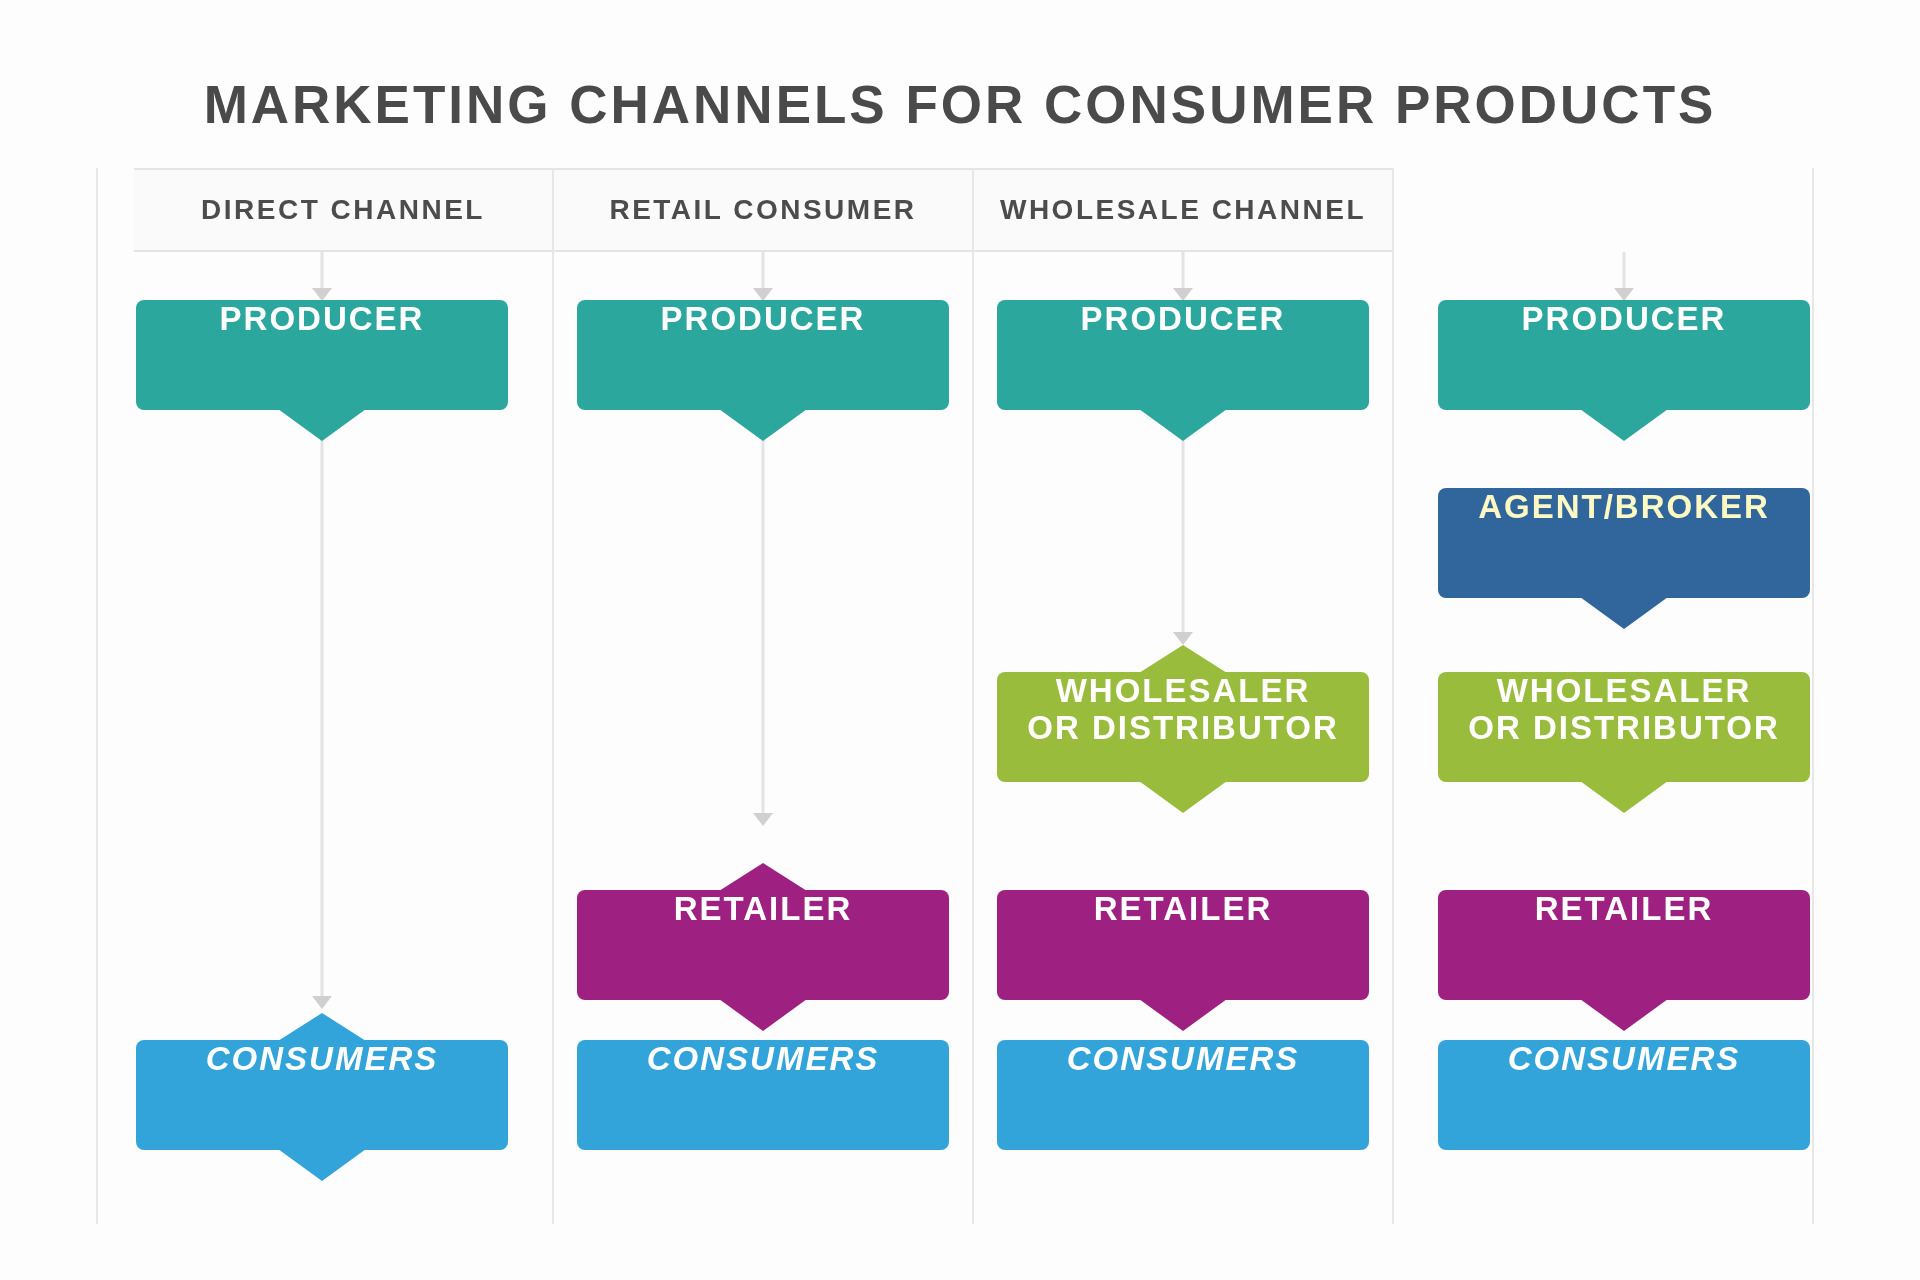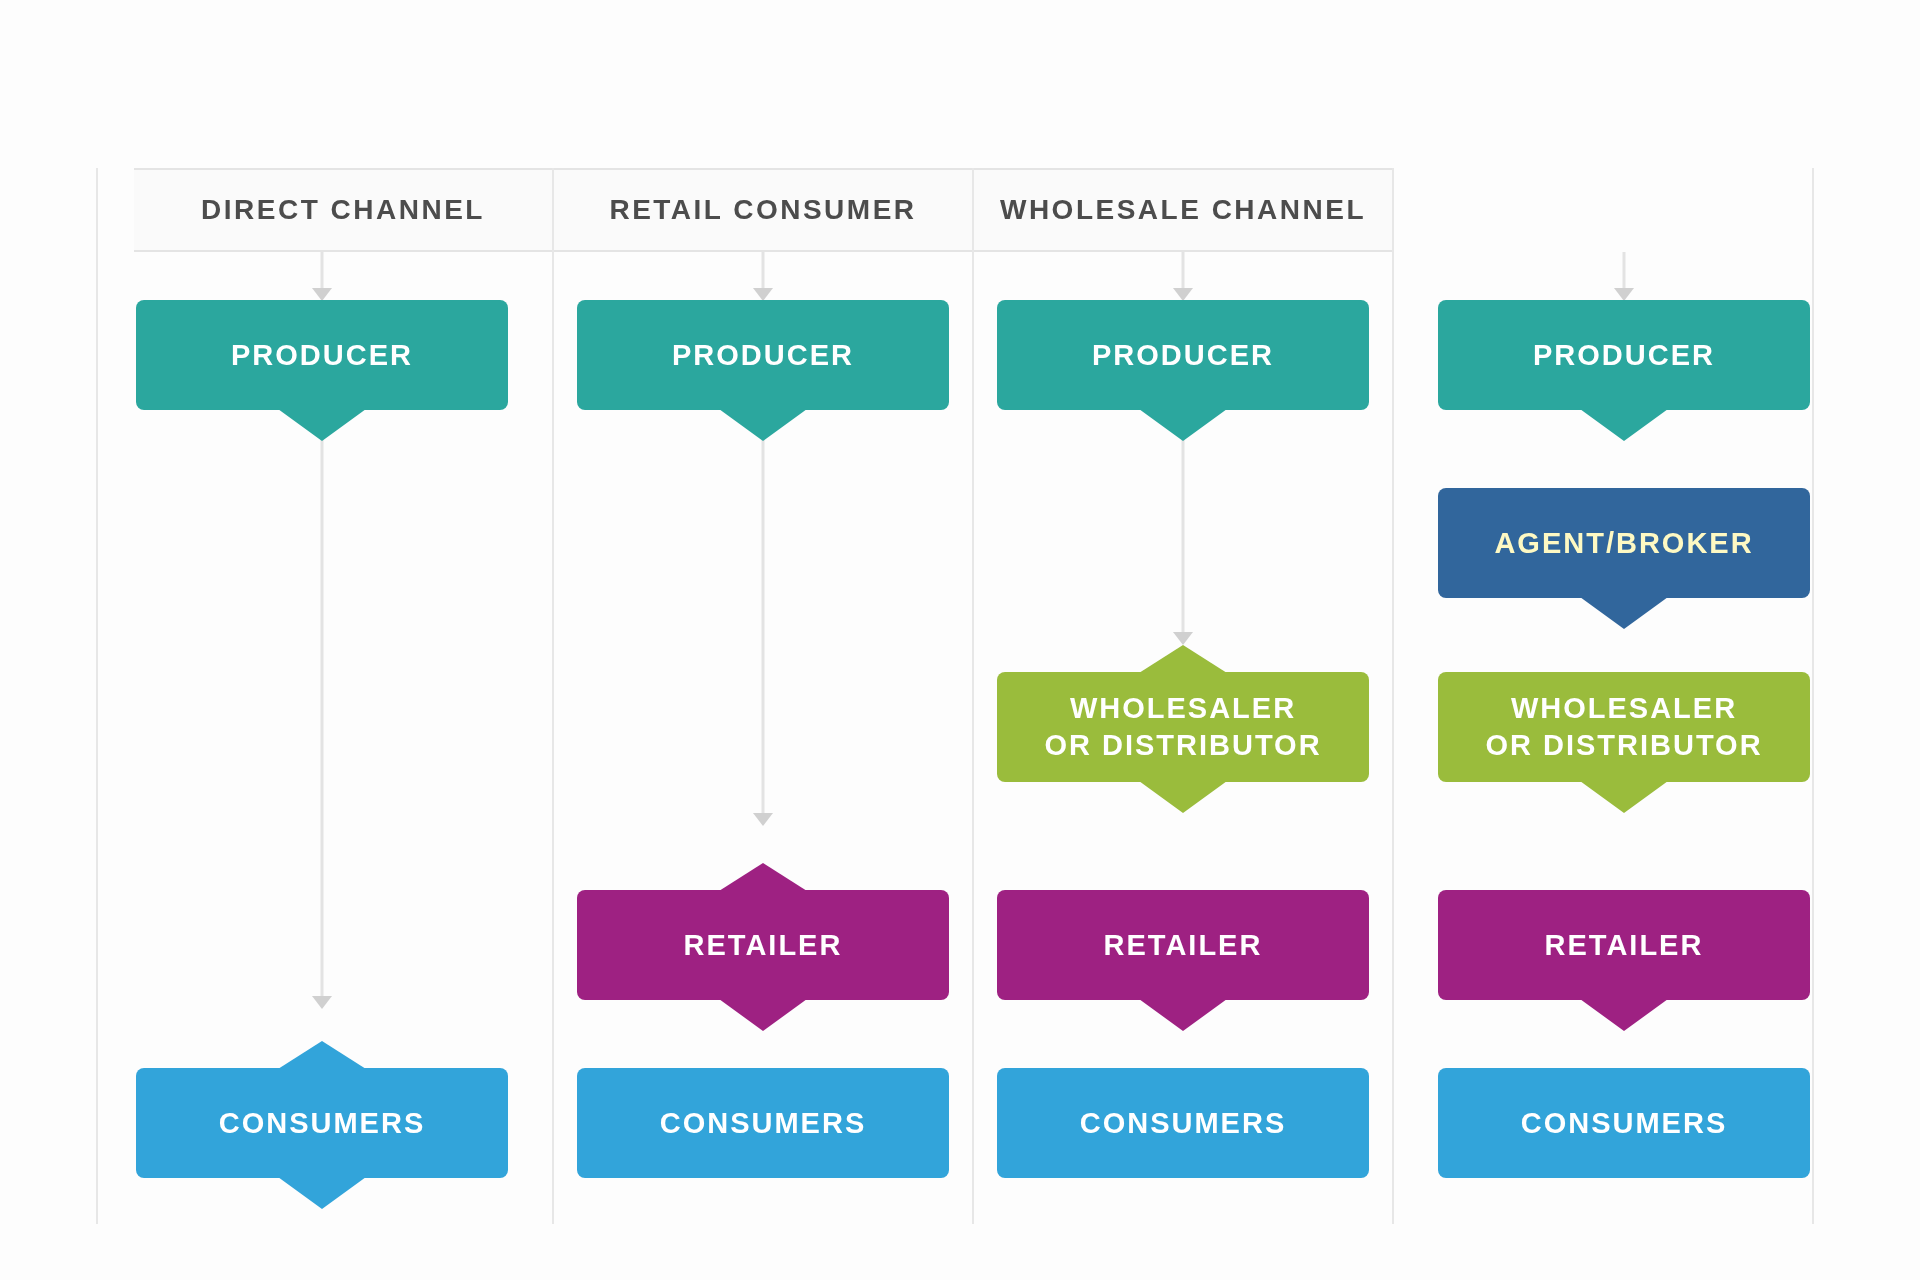--- a/index.html
+++ b/index.html
@@ -32,35 +32,35 @@
     background:#fafafa;
     border-top:2px solid #e4e4e4;
     border-bottom:2px solid #e4e4e4;
     display:flex; align-items:center; justify-content:center;
     font-size:28px; font-weight:bold; letter-spacing:2.5px;
     color:#4c4c4c; white-space:nowrap;
   }
   .node {
     position:absolute; width:372px; height:110px;
     border-radius:8px;
-    display:flex; align-items:center; justify-content:center;
+    display:flex; justify-content:center;
     text-align:center; color:#ffffff;
-    font-size:29px; font-weight:bold; letter-spacing:2px;
+    font-size:33px; font-weight:bold; letter-spacing:2px;
     line-height:37px; white-space:pre-line;
     z-index:3;
   }
   .align-left  .node { left:2px; }
   .align-center .node { left:50%; margin-left:-186px; }
   .align-right .node { right:2px; }
 
   .row-producer   { top:132px; }
   .row-agent      { top:320px; }
   .row-wholesaler { top:504px; }
   .row-retailer   { top:722px; }
-  .row-consumers  { top:900px; }
+  .row-consumers  { top:872px;font-style:italic; }
 
   .arrow-down {
     position:absolute; top:100%; left:50%; margin-top:-1px;
     transform:translateX(-50%);
     width:0; height:0;
     border-left:44px solid transparent;
     border-right:44px solid transparent;
     border-top:32px solid currentColor;
   }
   .peak-up {
@@ -80,20 +80,21 @@
     width:0; height:0;
     border-left:10px solid transparent;
     border-right:10px solid transparent;
     border-top:13px solid #d0d0d0;
   }
 </style>
 </head>
 <body>
 
 <div class="canvas">
+  <h1 class="title">MARKETING CHANNELS FOR CONSUMER PRODUCTS</h1>
   <div class="grid">
       <div class="column align-left">
         <div class="col-header">DIRECT CHANNEL</div>
         <div class="connector-line" style="top: 84px; height: 38px; left: 188px;"></div>
         <div class="connector-head" style="top: 120px; left: 188px;"></div>
         <div class="connector-line" style="top: 244px; height: 586px; left: 188px;"></div>
         <div class="connector-head" style="top: 828px; left: 188px;"></div>
         <div class="node row-producer" style="background-color: rgb(43, 167, 158); color: rgb(255, 255, 255);"><span>PRODUCER</span><div class="arrow-down" style="border-top-color: rgb(43, 167, 158);"></div></div>
         <div class="node row-consumers" style="background-color: rgb(50, 164, 218); color: rgb(255, 255, 255);"><span>CONSUMERS</span><div class="arrow-down" style="border-top-color: rgb(50, 164, 218);"></div><div class="peak-up" style="border-bottom-color: rgb(50, 164, 218);"></div></div>
       </div>

